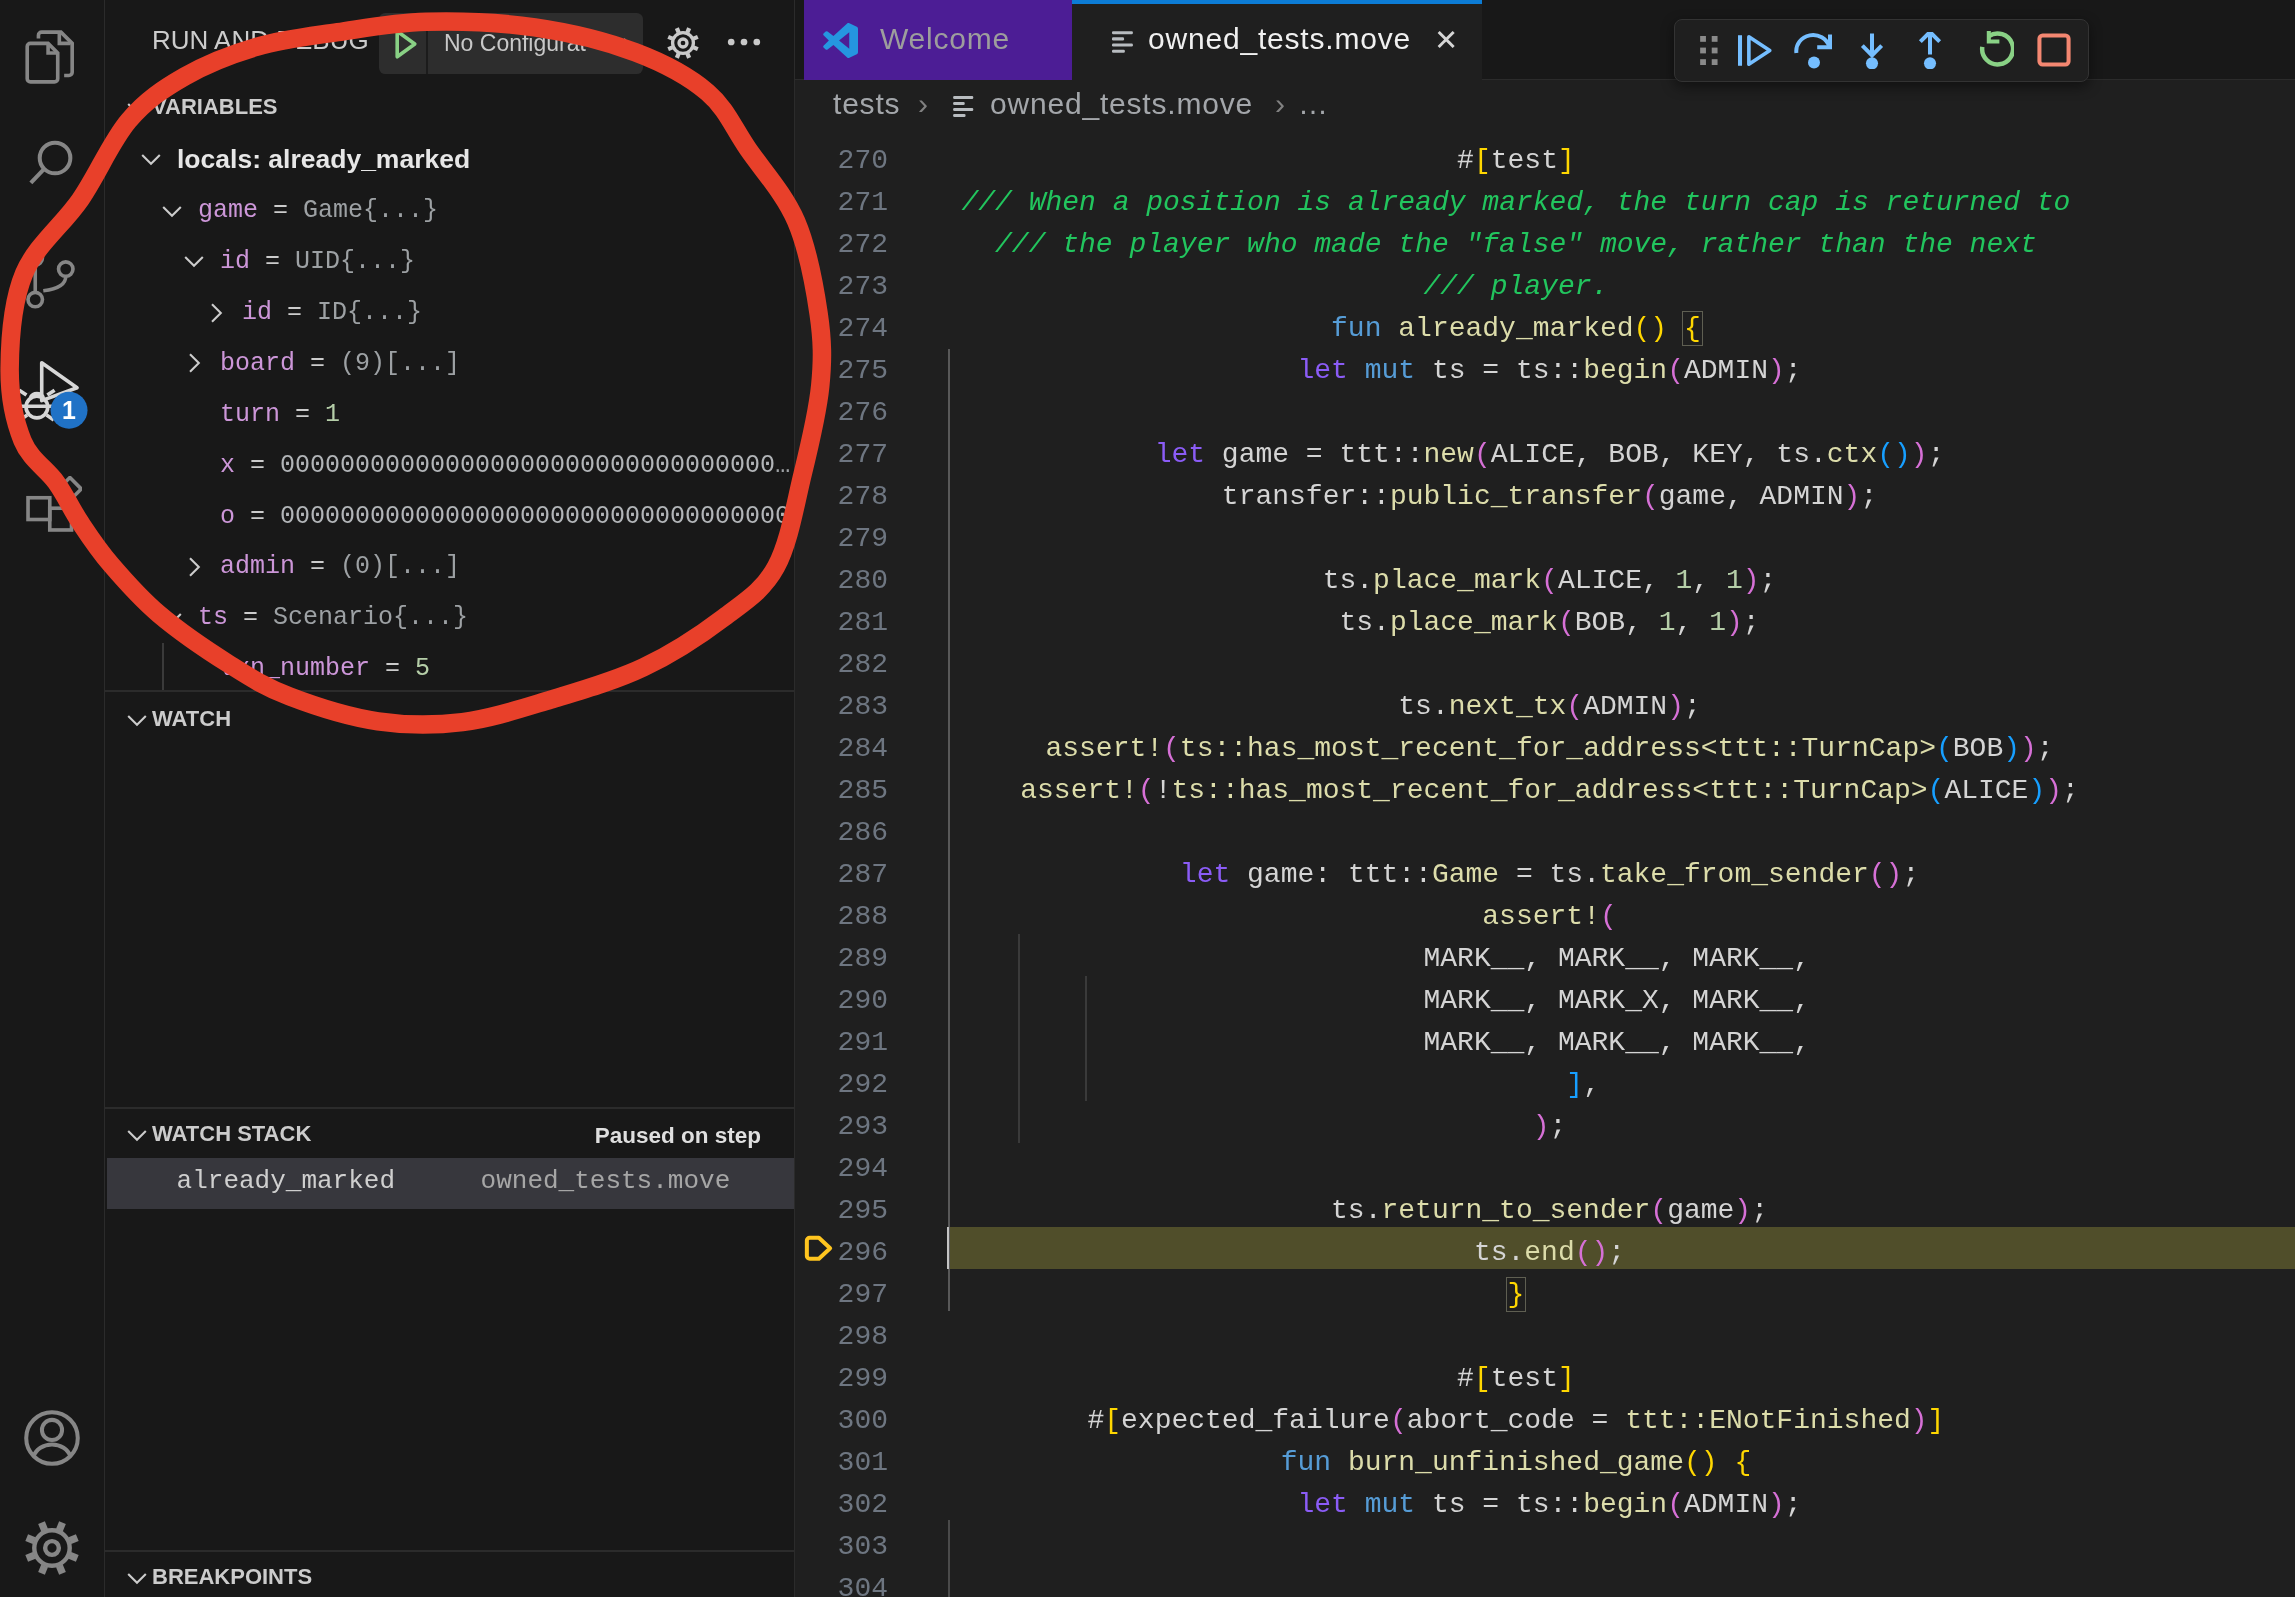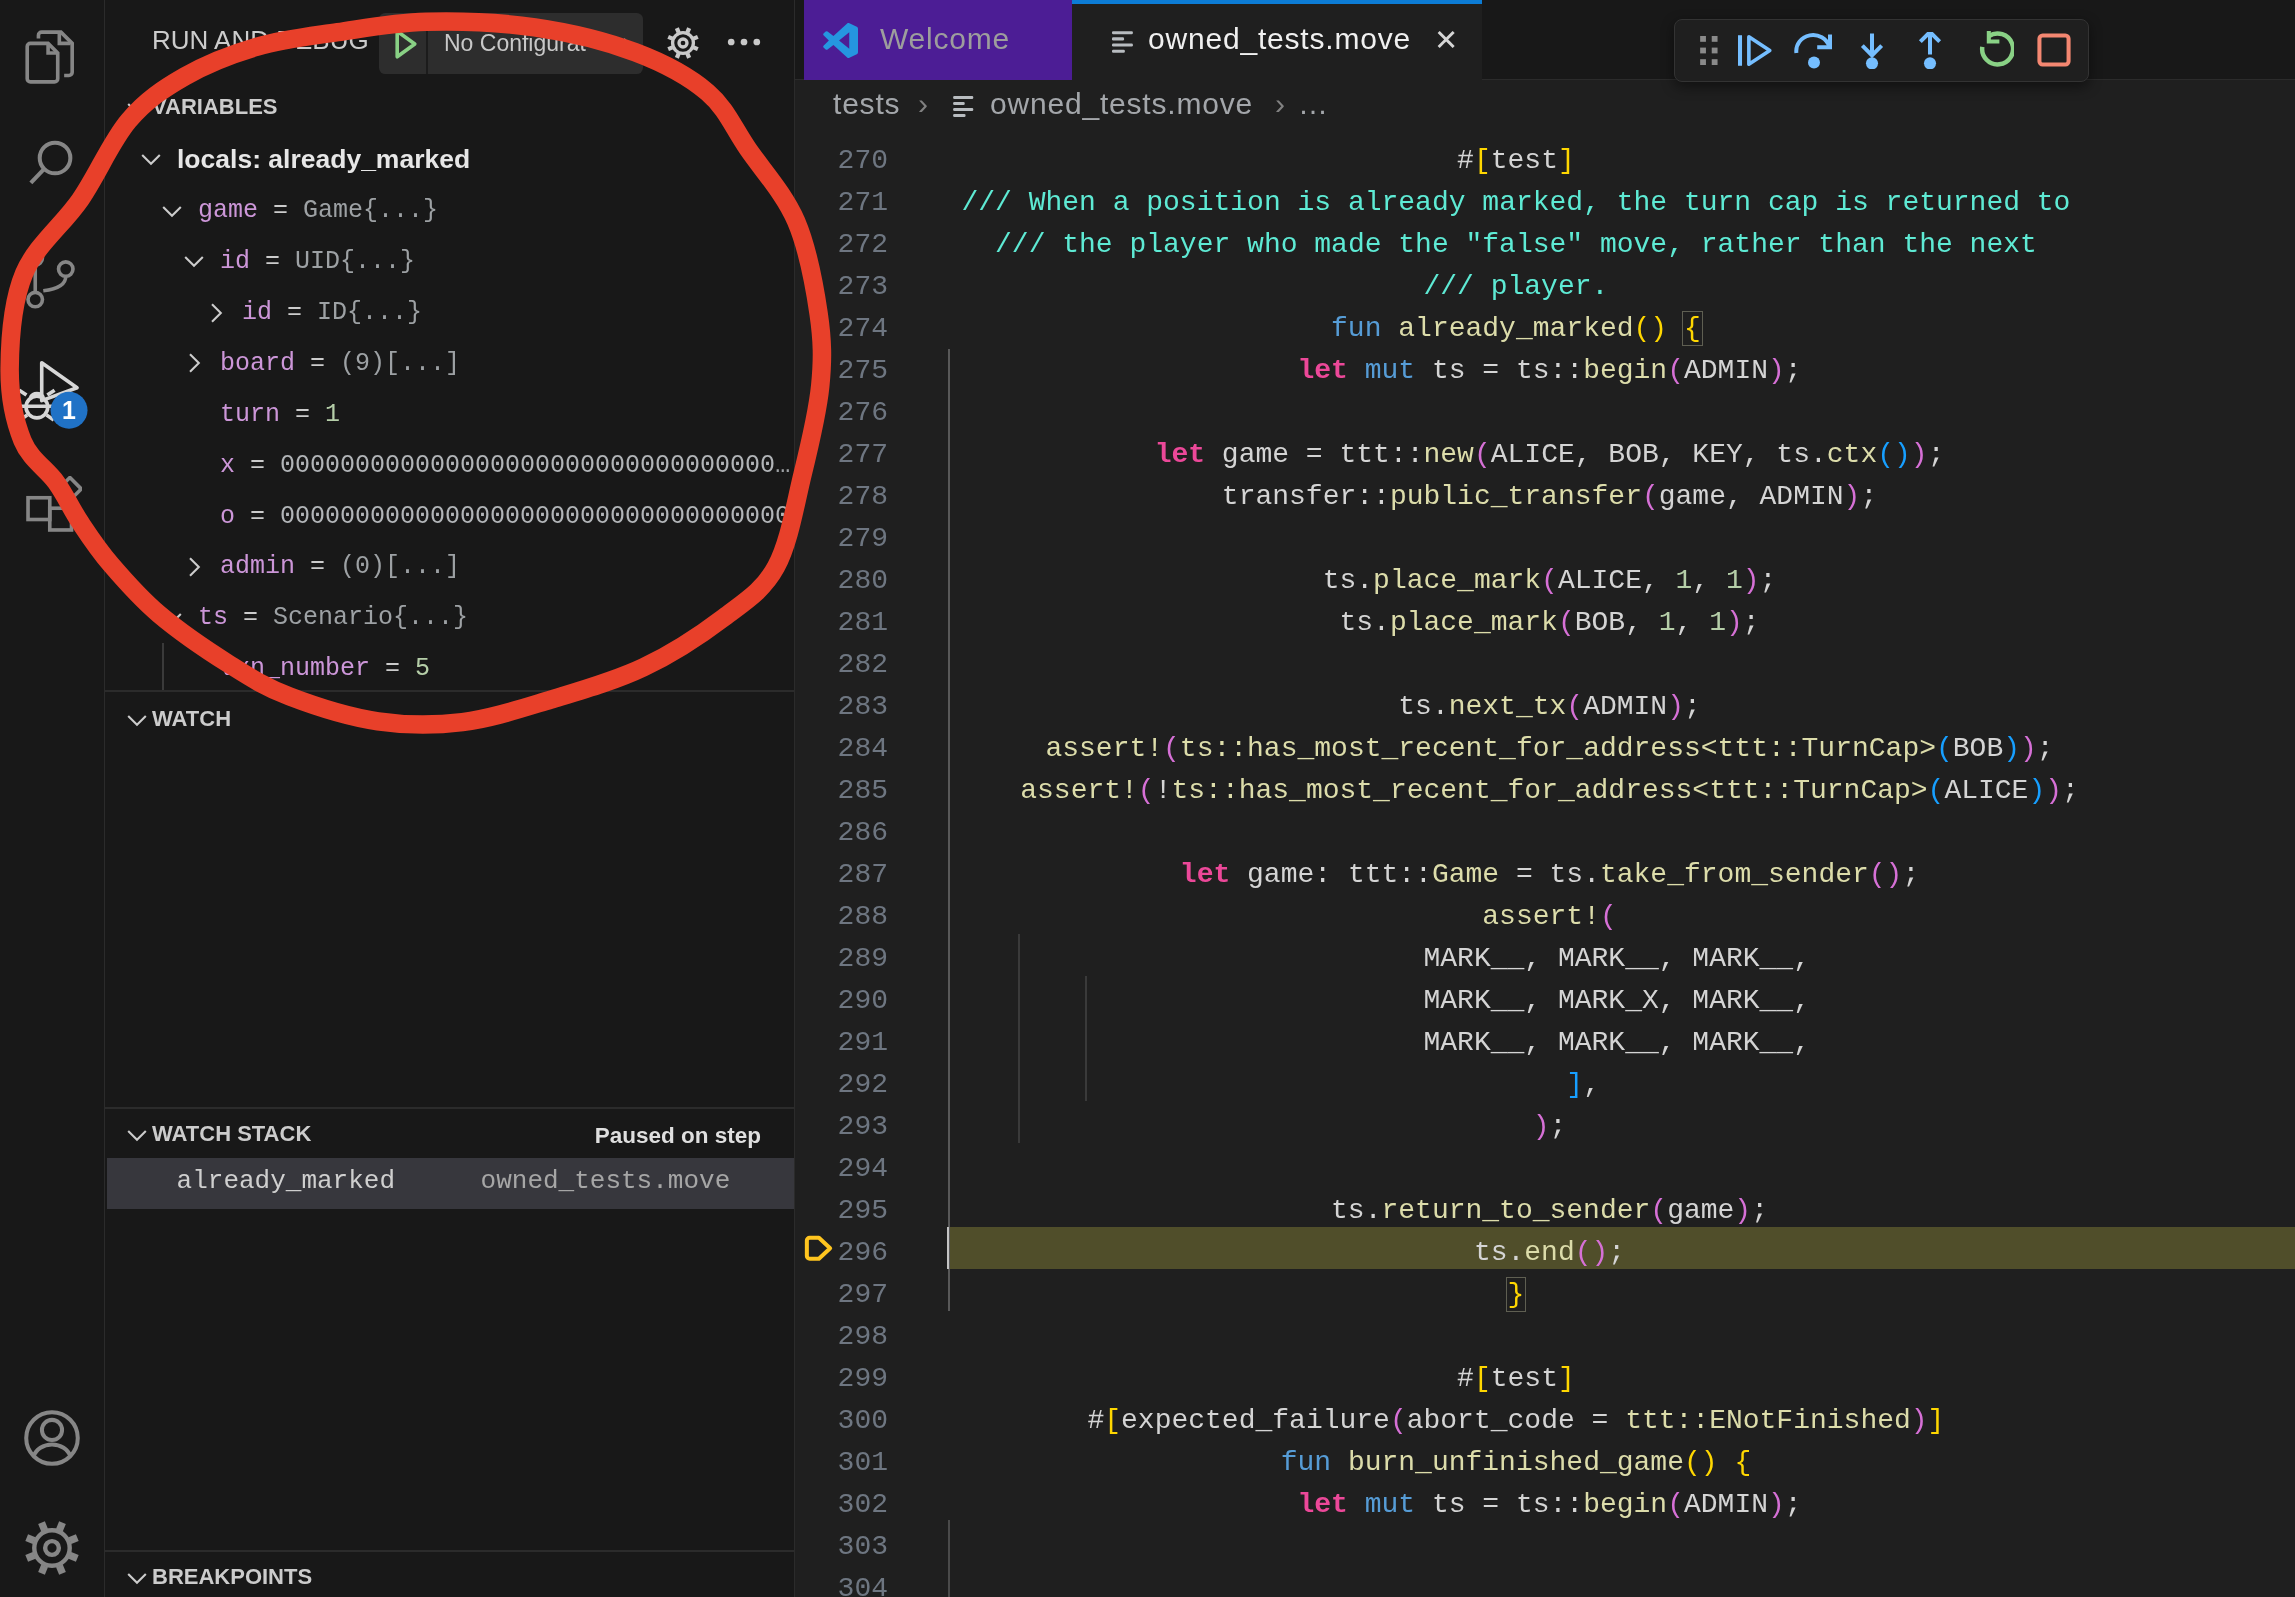--- a/index.html
+++ b/index.html
@@ -47,22 +47,22 @@
 #crumbs span { position:absolute; top:6.4px; white-space:nowrap; }
 
 #codearea { position:absolute; left:0; top:133px; width:1501px; height:1465px; background:#1f1f1f; }
 #hl296 { position:absolute; left:152px; top:1094px; width:1349px; height:42px; background:#504e2a; }
 #gutter { position:absolute; left:0; top:6.8px; width:93px; }
 .ln { height:42px; line-height:42px; text-align:right; font-family:"Liberation Mono",monospace;
   font-size:28px; color:#6e7681; }
 #code { position:absolute; left:158px; top:6.8px; }
 .cl { height:42px; line-height:42px; font-family:"Liberation Mono",monospace; font-size:28px;
   white-space:pre; color:#d4d4d4;text-align:center; }
-.w  { color:#d4d4d4; } .kb { color:#569cd6; } .kp { color:#ec4899;font-weight:bold; } .fn { color:#dcdcaa; }
-.cm { color:#5eead4; } .nm { color:#b5cea8; } .ty { color:#4ec9b0; }
+.w  { color:#d4d4d4; } .kb { color:#569cd6; } .kp { color:#8b5cf6; } .fn { color:#dcdcaa; }
+.cm { color:#22c55e;font-style:italic; } .nm { color:#b5cea8; } .ty { color:#4ec9b0; }
 .b1 { color:#ffd700; } .b2 { color:#d670d6; } .b3 { color:#179fff; }
 .bm, .bm2 { outline:1.6px solid #5f5f52; outline-offset:1.6px; }
 .cguide { position:absolute; width:1.6px; }
 #cursor { position:absolute; left:152px; top:1094px; width:2.4px; height:42px; background:#c4c4c4; }
 
 #dtoolbar { position:absolute; left:879px; top:19.3px; width:415px; height:63px; background:#1f1f1f;
   border:1.6px solid #333333; border-radius:8px; box-shadow:0 4.8px 13px rgba(0,0,0,.45); }
 </style></head>
 <body>
 <div id="root">

